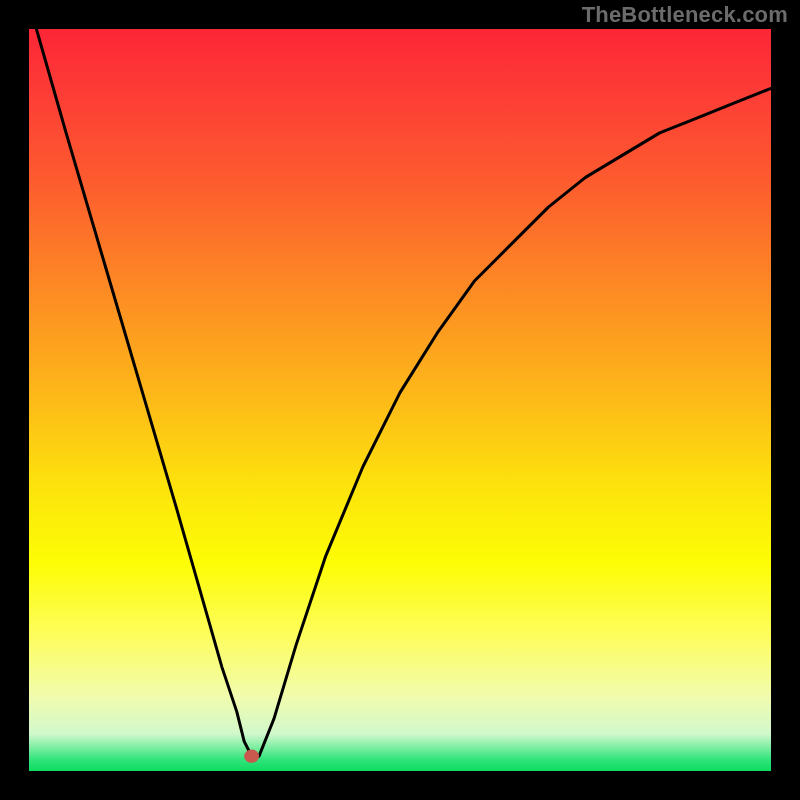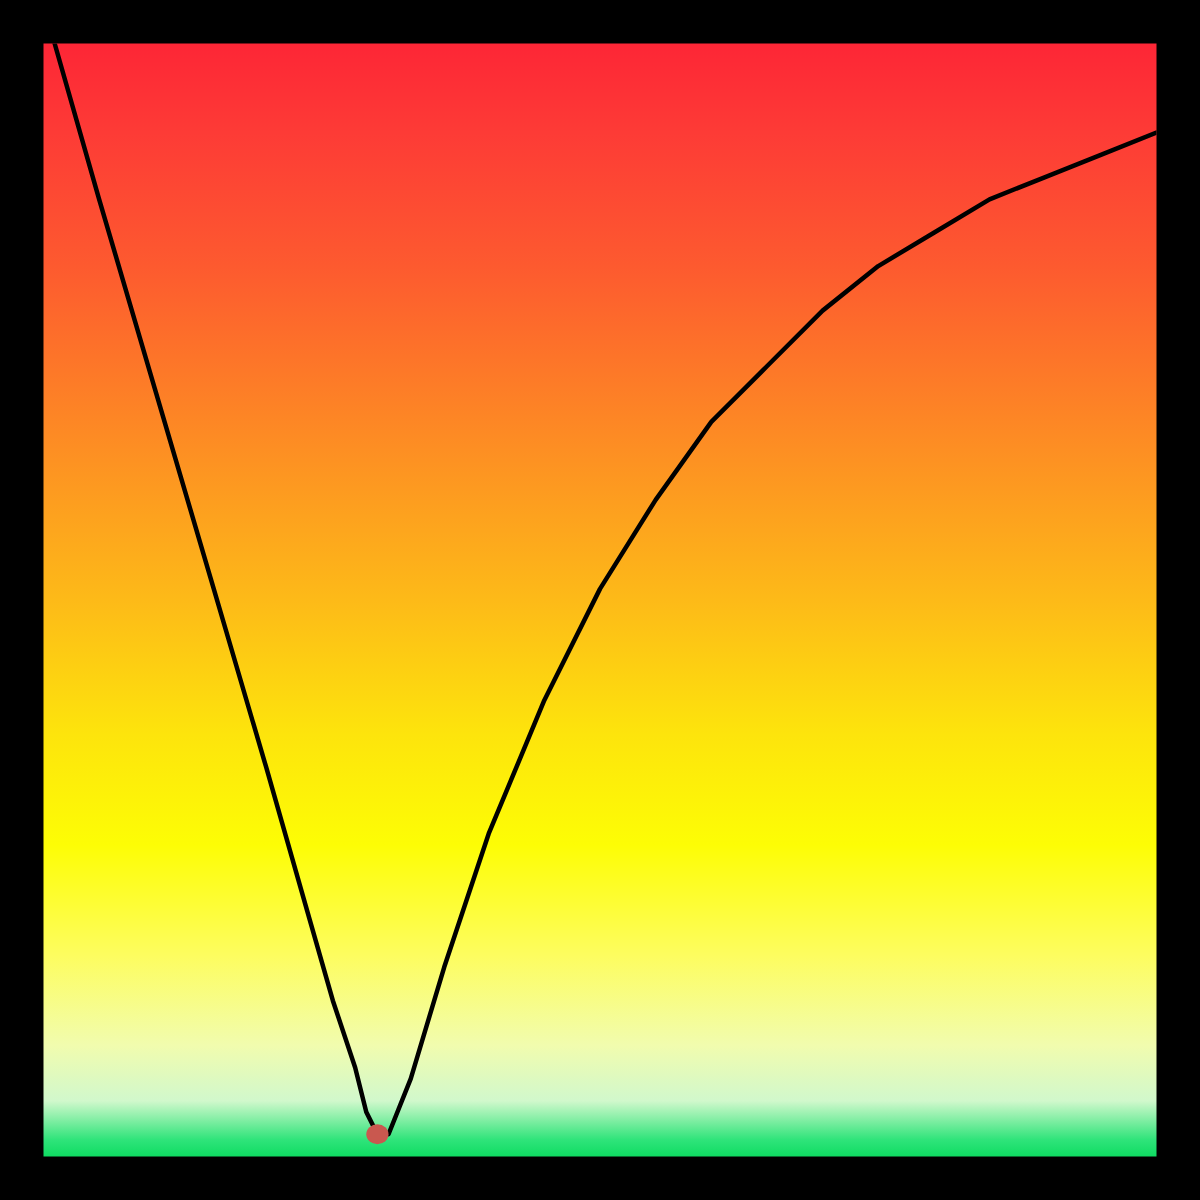--- a/index.html
+++ b/index.html
@@ -75,20 +75,21 @@
     stroke-linecap: round;
   }
   .marker {
     fill: #c9584f;
   }
 </style>
 </head>
 <body>
 
 <div class="frame">
+  <div class="watermark">TheBottleneck.com</div>
 
   <div class="plot-outer">
     <div class="plot-area"></div>
 
     <svg class="chart" viewBox="0 0 100 100" preserveAspectRatio="none">
       <path id="curve" class="curve-path" vector-effect="non-scaling-stroke" d="M1.00 0.00 L5.00 14.00 L10.00 31.00 L15.00 48.00 L20.00 65.00 L24.00 79.00 L26.00 86.00 L28.00 92.00 L29.00 96.00 L30.00 98.00 L31.00 98.00 L33.00 93.00 L36.00 83.00 L40.00 71.00 L45.00 59.00 L50.00 49.00 L55.00 41.00 L60.00 34.00 L65.00 29.00 L70.00 24.00 L75.00 20.00 L80.00 17.00 L85.00 14.00 L90.00 12.00 L95.00 10.00 L100.00 8.00"></path>
       <ellipse id="marker" class="marker" rx="1.0" ry="0.9" cx="30" cy="98"></ellipse>
     </svg>
   </div>
 </div>

